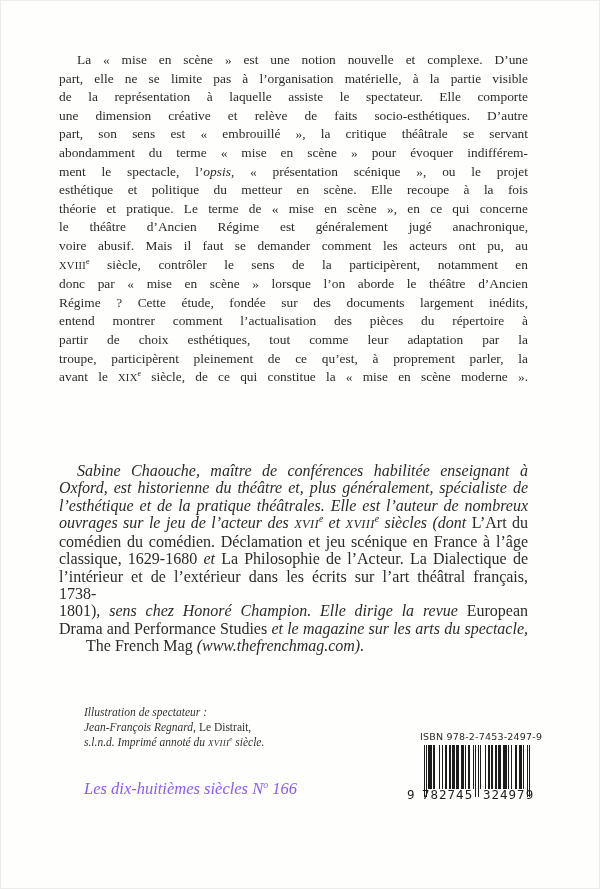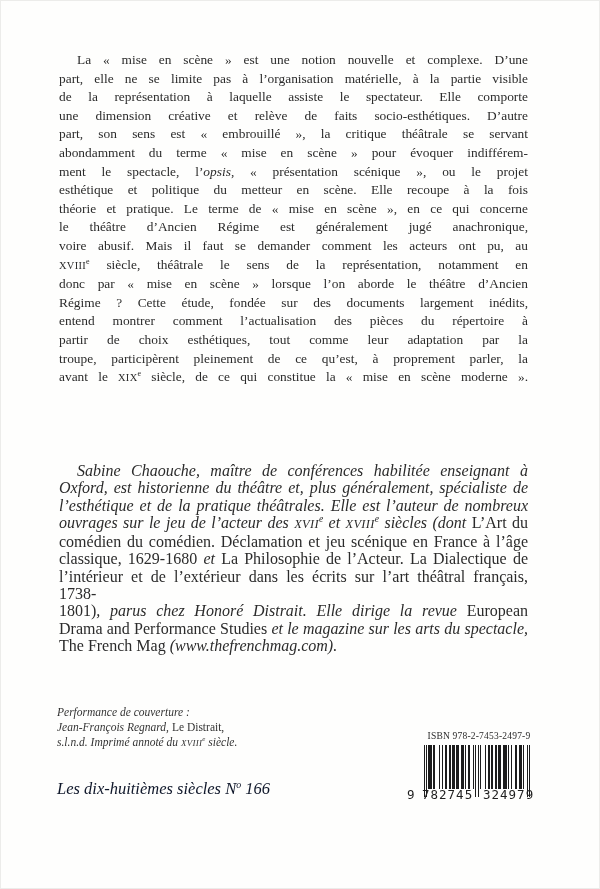--- a/index.html
+++ b/index.html
@@ -7,42 +7,42 @@
     position:relative; width:600px; height:889px; margin:0 auto;
     background:#fefefd; box-sizing:border-box;
     box-shadow: inset 0 0 0 1px #ececea;
     font-family:"Liberation Serif", serif; color:#2b2b2b;
     overflow:hidden;
   }
   .textcol { position:absolute; left:59px; width:469px; }
   #synopsis { top:51px;  font-size:13.4px; line-height:18.6px; }
   #bio      { top:462px; font-size:16px; line-height:17.3px; font-style:italic; }
   .line { text-align:justify; text-align-last:justify; }
-  .line.last { text-align-last:auto; }
+  .line.last { text-align-last:auto;margin-left:27px; }
   .line.indent { text-indent:18px; }
   .roman  { font-style:normal;text-align:center; }
   .italic { font-style:italic; }
   .smallcaps { text-transform:uppercase; font-size:0.78em; letter-spacing:0.3px; }
   .superscript { vertical-align:super; font-size:0.6em; line-height:0; }
   #credit {
     position:absolute; left:57px; top:705px;
     font-size:11.5px; line-height:15px; font-style:italic; color:#333;
   }
   #credit .line { text-align:left; text-align-last:auto; }
   #series {
     position:absolute; left:57px; top:779px;
-    font-size:16.5px; font-style:italic; color:#0f172a;
+    font-size:16.5px; font-style:italic; color:#8b5cf6;
   }
   #barcode-wrap {
     position:absolute; left:406px; top:731px; width:140px; height:72px;
     font-family:"DejaVu Sans", sans-serif; color:#2a2a2a;
   }
   #isbn-label {
     position:absolute; left:14px; top:0; width:118px; text-align:center;
-    font-size:9.5px; letter-spacing:0.2px; white-space:nowrap;font-family:Liberation Serif, serif;
+    font-size:9.5px; letter-spacing:0.2px; white-space:nowrap;
   }
   #bars { position:absolute; left:18px; top:14px; }
   .bc-digit {
     position:absolute; top:56px;
     font-family:"DejaVu Sans Mono", monospace; font-size:12.5px;
     letter-spacing:1px; color:#1f1f1f;
   }
   #bc-first { left:1px; letter-spacing:0; }
   #bc-left  { left:16px; }
   #bc-right { left:77px; }
@@ -57,44 +57,44 @@
       <div class="line"><span>part, elle ne se limite pas à l’organisation matérielle, à la partie visible</span></div>
       <div class="line"><span>de la représentation à laquelle assiste le spectateur. Elle comporte</span></div>
       <div class="line"><span>une dimension créative et relève de faits socio-esthétiques. D’autre</span></div>
       <div class="line"><span>part, son sens est « embrouillé », la critique théâtrale se servant</span></div>
       <div class="line"><span>abondamment du terme « mise en scène » pour évoquer indifférem-</span></div>
       <div class="line"><span>ment le spectacle, l’</span><span class="italic">opsis</span><span>, « présentation scénique », ou le projet</span></div>
       <div class="line"><span>esthétique et politique du metteur en scène. Elle recoupe à la fois</span></div>
       <div class="line"><span>théorie et pratique. Le terme de « mise en scène », en ce qui concerne</span></div>
       <div class="line"><span>le théâtre d’Ancien Régime est généralement jugé anachronique,</span></div>
       <div class="line"><span>voire abusif. Mais il faut se demander comment les acteurs ont pu, au</span></div>
-      <div class="line"><span class="smallcaps">xviii</span><span class="superscript">e</span><span> siècle, théâtrale le sens de la représentation, notamment en</span></div>
+      <div class="line"><span class="smallcaps">xviii</span><span class="superscript">e</span><span> siècle, contrôler le sens de la participèrent, notamment en</span></div>
       <div class="line"><span>donc par « mise en scène » lorsque l’on aborde le théâtre d’Ancien</span></div>
       <div class="line"><span>Régime ? Cette étude, fondée sur des documents largement inédits,</span></div>
       <div class="line"><span>entend montrer comment l’actualisation des pièces du répertoire à</span></div>
       <div class="line"><span>partir de choix esthétiques, tout comme leur adaptation par la</span></div>
       <div class="line"><span>troupe, participèrent pleinement de ce qu’est, à proprement parler, la</span></div>
       <div class="line"><span>avant le </span><span class="smallcaps">xix</span><span class="superscript">e</span><span> siècle, de ce qui constitue la « mise en scène moderne ».</span></div>
     </div>
 
   <div id="bio" class="textcol">
       <div class="line indent"><span>Sabine Chaouche, maître de conférences habilitée enseignant à</span></div>
       <div class="line"><span>Oxford, est historienne du théâtre et, plus généralement, spécialiste de</span></div>
       <div class="line"><span>l’esthétique et de la pratique théâtrales. Elle est l’auteur de nombreux</span></div>
       <div class="line"><span>ouvrages sur le jeu de l’acteur des </span><span class="smallcaps">xvii</span><span class="superscript">e</span><span> et </span><span class="smallcaps">xviii</span><span class="superscript">e</span><span> siècles (dont </span><span class="roman">L’Art du</span></div>
       <div class="line"><span class="roman">comédien du comédien. Déclamation et jeu scénique en France à l’âge</span></div>
       <div class="line"><span class="roman">classique, 1629-1680 </span><span>et </span><span class="roman">La Philosophie de l’Acteur. La Dialectique de</span></div>
       <div class="line"><span class="roman">l’intérieur et de l’extérieur dans les écrits sur l’art théâtral français, 1738-</span></div>
-      <div class="line"><span class="roman">1801)</span><span>, parus chez Honoré Distrait. Elle dirige la revue </span><span class="roman">European</span></div>
+      <div class="line"><span class="roman">1801)</span><span>, sens chez Honoré Champion. Elle dirige la revue </span><span class="roman">European</span></div>
       <div class="line"><span class="roman">Drama and Performance Studies </span><span>et le magazine sur les arts du spectacle,</span></div>
       <div class="line last"><span class="roman">The French Mag </span><span>(www.thefrenchmag.com).</span></div>
     </div>
 
   <div id="credit">
-      <div class="line last"><span>Performance de couverture :</span></div>
+      <div class="line last"><span>Illustration de spectateur :</span></div>
       <div class="line last"><span>Jean-François Regnard, </span><span class="roman">Le Distrait,</span></div>
       <div class="line last"><span>s.l.n.d. Imprimé annoté du </span><span class="smallcaps">xviii</span><span class="superscript">e</span><span> siècle.</span></div>
     </div>
 
   <div id="series">
       <div class="line last"><span>Les dix-huitièmes siècles N</span><span class="superscript">o</span><span> 166</span></div>
     </div>
 
   <div id="barcode-wrap">
     <div id="isbn-label">ISBN 978-2-7453-2497-9</div>

